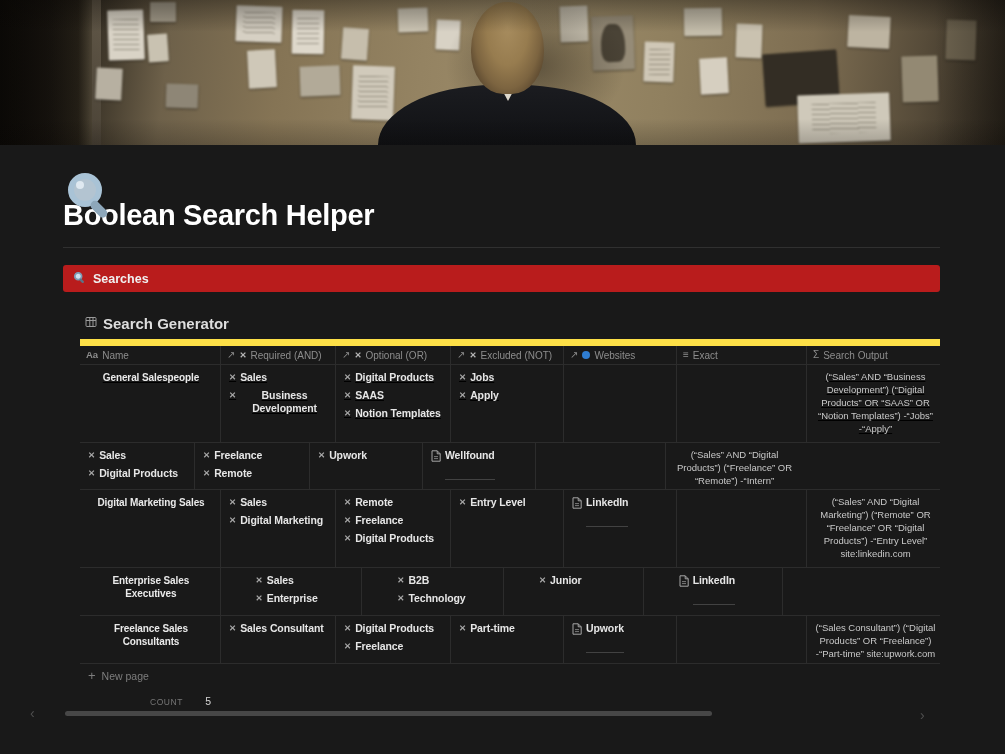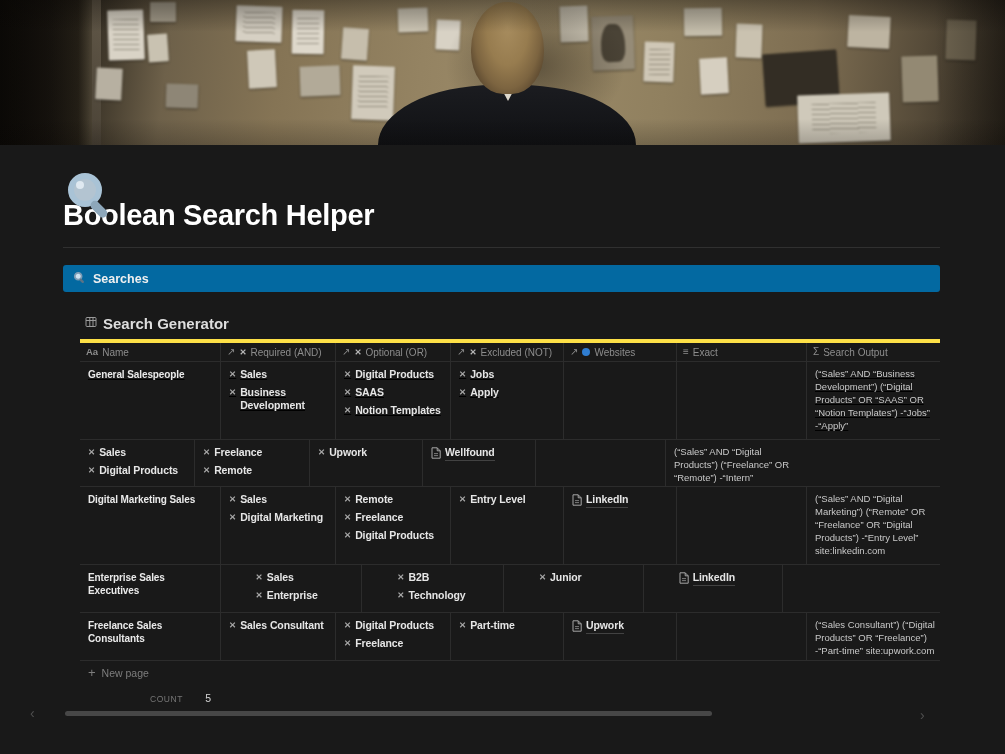--- a/index.html
+++ b/index.html
@@ -33,51 +33,51 @@
   .cover-vignette { position:absolute; inset:0;
     background:linear-gradient(180deg, rgba(8,6,4,.38) 0%, rgba(8,6,4,0) 22%, rgba(8,6,4,0) 82%, rgba(8,6,4,.22) 100%),
                linear-gradient(90deg, rgba(8,6,4,.5) 0%, rgba(8,6,4,0) 9%, rgba(8,6,4,0) 93%, rgba(8,6,4,.35) 100%); }
 
   
   .page { position:relative; padding:0 65px 0 63px; }
   .page-icon { position:absolute; top:-30px; left:63px; width:54px; height:54px; cursor:pointer; }
   h1.title { margin-top:54px; font-size:29px; line-height:33px; font-weight:700; color:#ffffff; letter-spacing:-0.3px; cursor:text; }
   .divider { margin-top:15px; height:1px; background:#303030; }
 
-  .banner { margin-top:17px; height:27px; background:#0369a1; border-radius:3px;
+  .banner { margin-top:17px; height:27px; background:#b91c1c; border-radius:3px;
     display:flex; align-items:center; gap:7px; padding:0 10px; cursor:pointer; }
   .banner-label { font-size:12.5px; font-weight:700; color:#f0f0f0; }
 
   .toggle-content { margin-left:17px; margin-top:22px; }
   .table-title-row { display:flex; align-items:center; gap:6px; padding:0 0 7px 5px; cursor:pointer; }
   .tt-label { font-size:15px; font-weight:700; color:#dedede; }
 
   
-  .table { width:860px; border-top:4px solid #fde047; }
+  .table { width:860px; border-top:7px solid #fde047;text-align:center; }
   .trow { display:flex; border-bottom:1px solid #2c2c2c; }
   .trow.header { height:19px; }
   .tcell { border-right:1px solid #2c2c2c; overflow:hidden; padding:6px 6px 4px 8px; }
   .tcell:last-child { border-right:none; }
   .c0{width:141px} .c1{width:115px} .c2{width:115px} .c3{width:113px}
   .c4{width:113px} .c5{width:130px} .c6{width:133px}
 
   .th { display:flex; align-items:center; gap:4px; padding:0 6px; font-size:10px; color:#8d8d8d; cursor:pointer; }
   .th-label { white-space:nowrap; }
   .hicon { color:#8d8d8d; font-size:10px; line-height:1; }
   .hicon.aa { font-weight:600; font-size:9.5px; }
   .hicon.arrow { font-size:10px; }
   .hicon.xmark { font-size:8.5px; color:#b8b8b8; font-weight:700; }
   .dot { width:8px; height:8px; border-radius:50%; background:#2f7dd1; flex:none; }
 
   .name-cell { font-size:10px; font-weight:600; color:#eaeaea; letter-spacing:-0.1px; line-height:13px; cursor:pointer; }
   .tags { display:flex; flex-direction:column; gap:5px; }
   .tag { display:flex; gap:4px; align-items:flex-start; cursor:pointer; }
   .tag-x { color:#a8a8a8; font-size:8.5px; font-weight:700; line-height:13px; flex:none; }
   .tag-label { font-size:10.5px; font-weight:600; color:#e6e6e6; line-height:13px; letter-spacing:-0.1px; }
-  .wlabel { border-bottom:1px solid rgba(255,255,255,0.18); padding-bottom:1px; }
+  .wlabel { border-bottom:1px solid rgba(255,255,255,0.18); padding-bottom:17px; }
   .page-ico { flex:none; margin-top:1px; }
   .output-cell { font-size:9.5px; color:#c9c9c9; line-height:13px; padding:5px 4px 4px 8px; cursor:pointer; }
 
   .new-row { display:flex; align-items:center; gap:6px; padding:6px 8px; color:#7e7e7e; font-size:10.5px; cursor:pointer; }
   .new-row .plus { font-size:13px; line-height:10px; }
   .count-row { width:141px; display:flex; justify-content:flex-end; align-items:baseline; gap:22px; padding:7px 10px 7px 0; cursor:pointer; }
   .count-label { font-size:8.5px; color:#767676; letter-spacing:0.6px; }
   .count-value { font-size:10.5px; color:#d6d6d6; }
 
   .hthumb { position:absolute; left:65px; top:711px; width:647px; height:5px; border-radius:3px; background:#474747; cursor:grab; }

